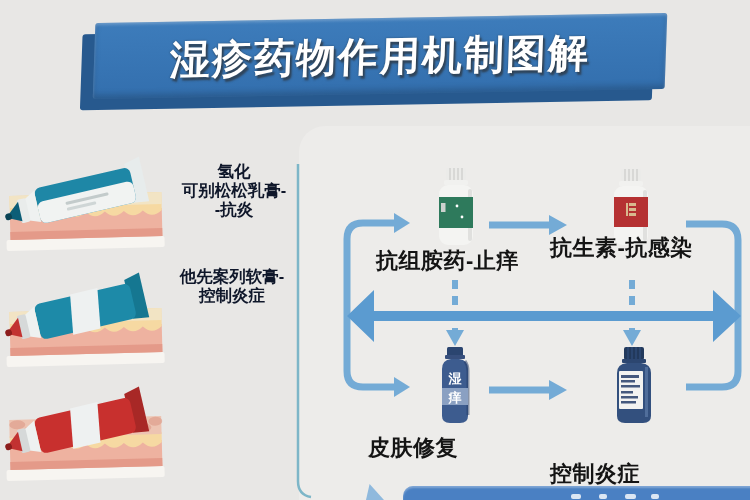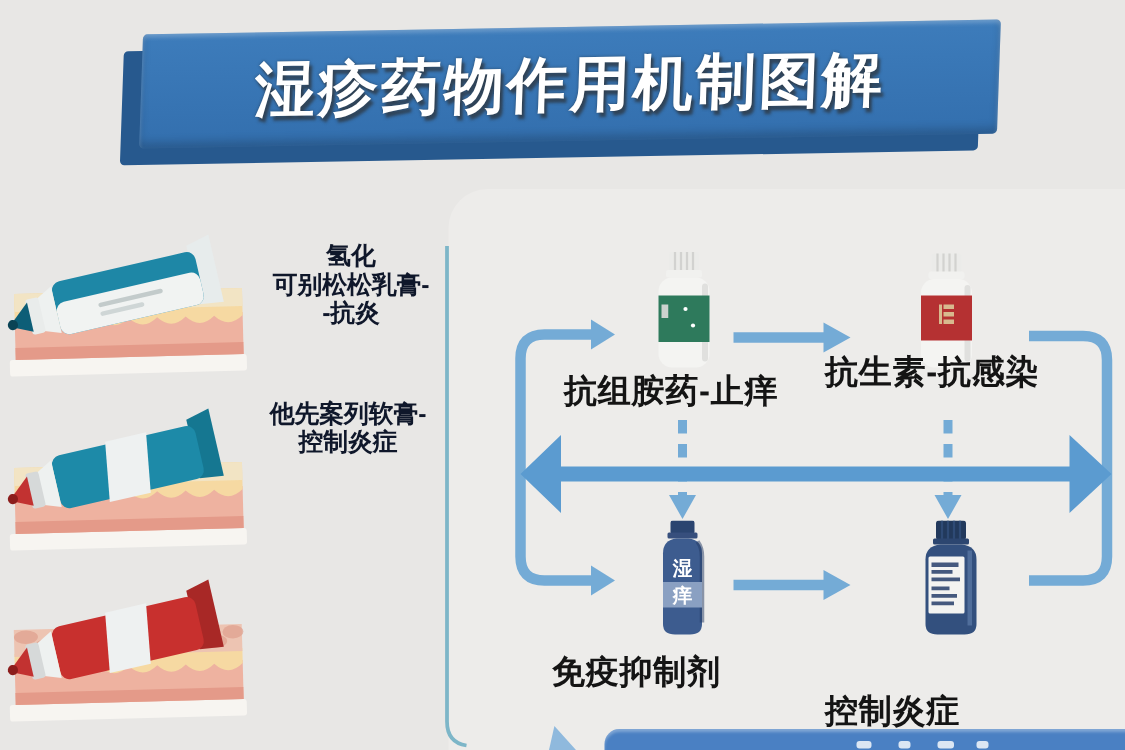--- a/index.html
+++ b/index.html
@@ -215,21 +215,21 @@
       <rect x="10" y="33" width="14" height="2.5"></rect>
       <rect x="10" y="38" width="19" height="2.5"></rect>
       <rect x="10" y="44" width="12" height="2.5"></rect>
       <rect x="10" y="49" width="17" height="2.5"></rect>
       <rect x="10" y="54" width="15" height="2.5"></rect>
     </g>
   </svg>
 
   <div class="abs nlabel nl-antihist">抗组胺药-止痒</div>
   <div class="abs nlabel nl-antibio">抗生素-抗感染</div>
-  <div class="abs nlabel nl-immuno">免疫抑制剂</div>
+  <div class="abs nlabel nl-immuno">皮肤修复</div>
   <div class="abs nlabel nl-inflam">控制炎症</div>
 
   <div class="abs footer-tri"></div>
   <div class="abs footer-banner" style="background: rgb(74, 128, 195);">
     <span class="ftmark" style="left:168px;width:10px;"></span>
     <span class="ftmark" style="left:196px;width:8px;"></span>
     <span class="ftmark" style="left:222px;width:11px;"></span>
     <span class="ftmark" style="left:248px;width:8px;"></span>
   </div>
 

